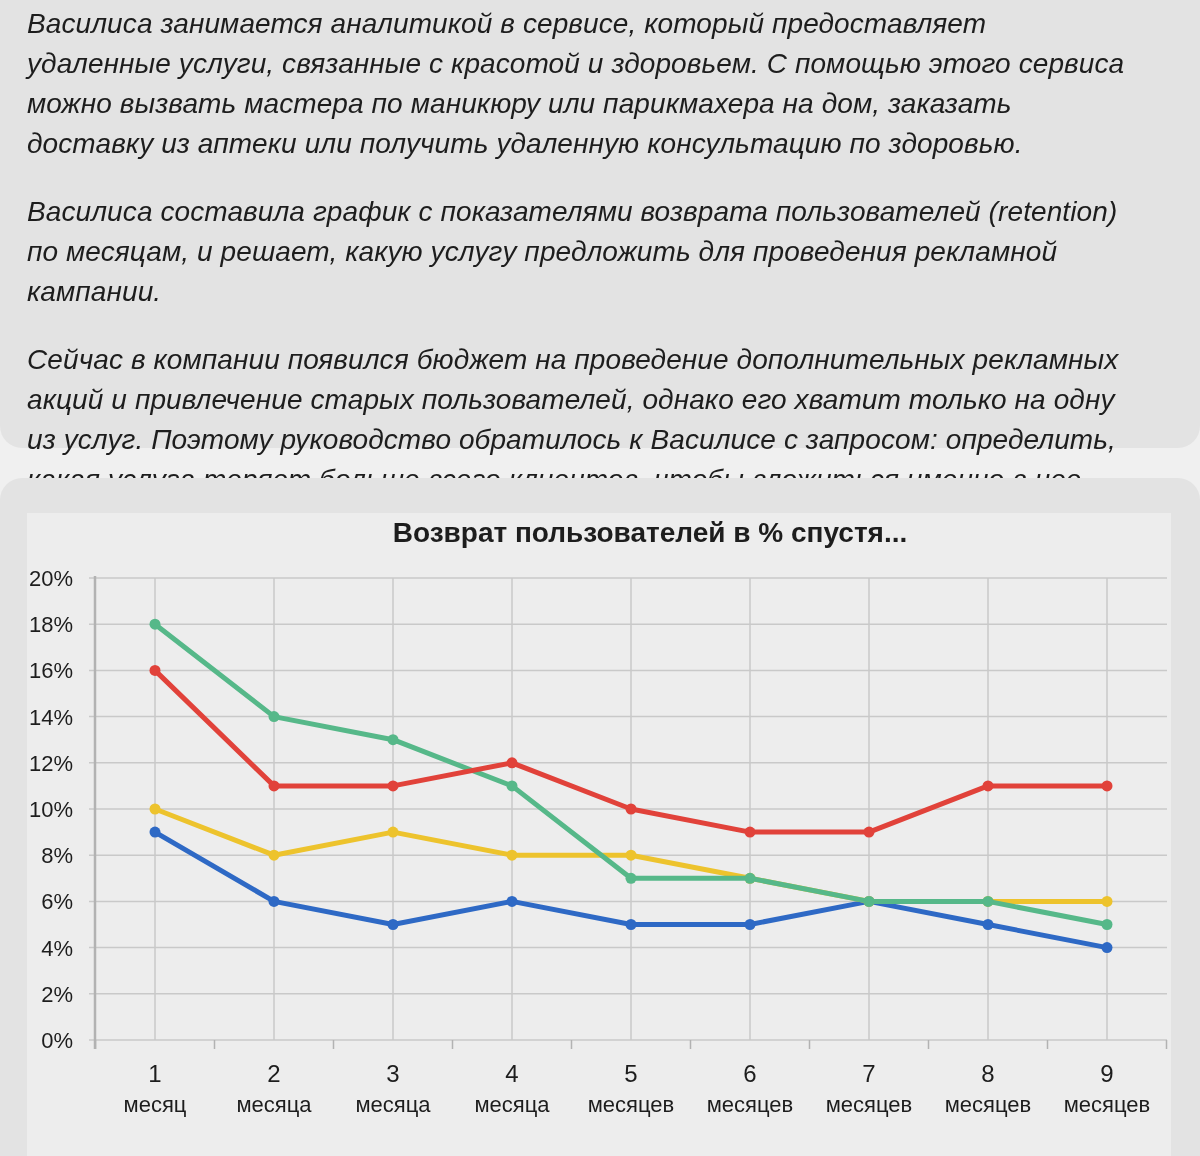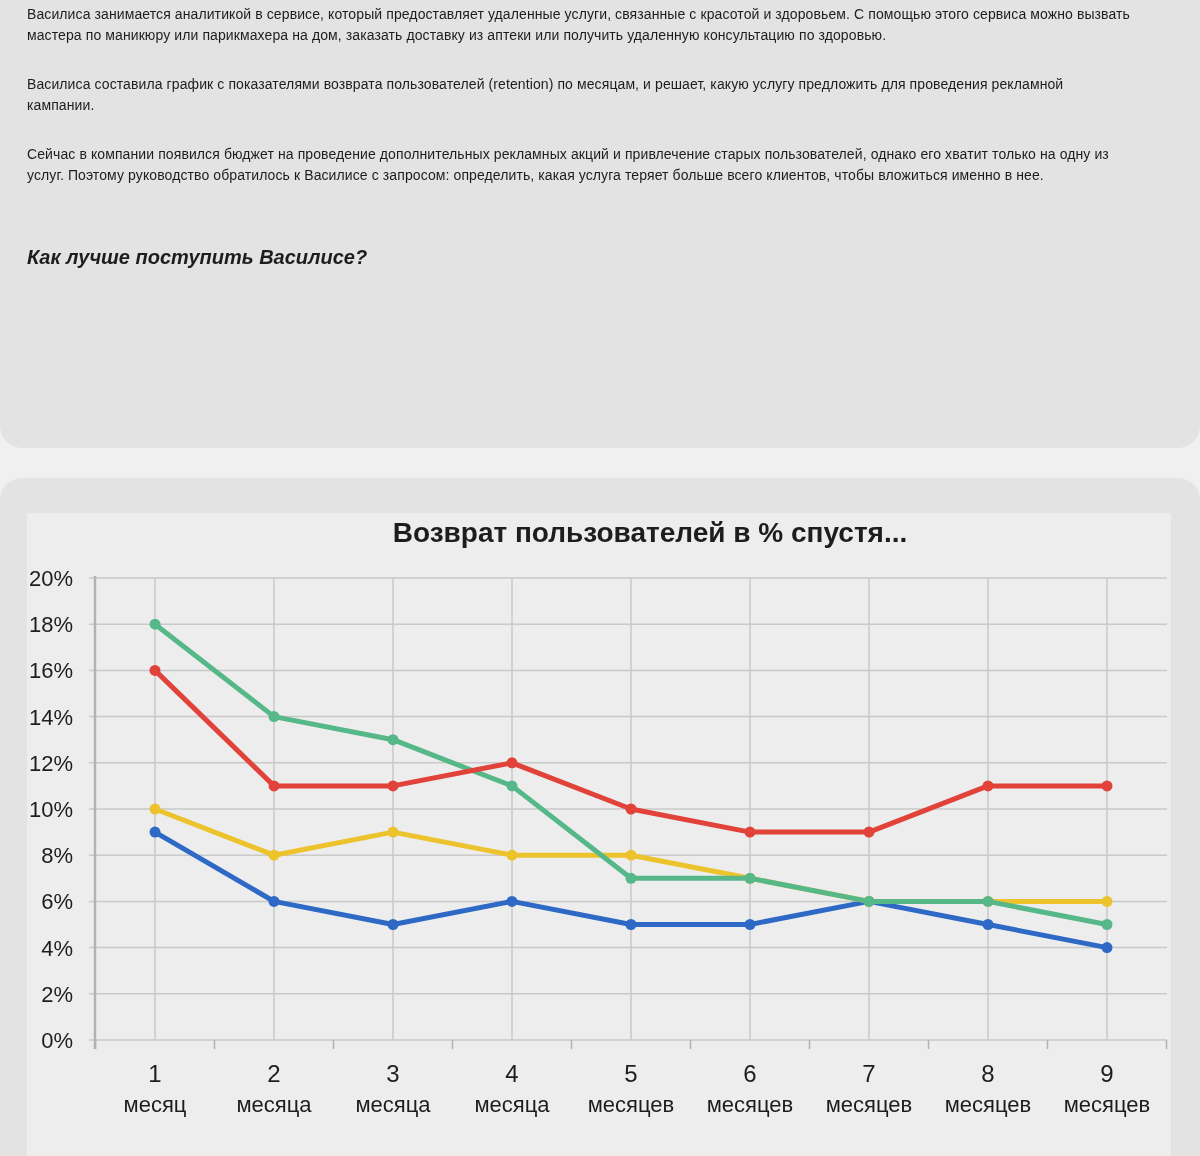--- a/index.html
+++ b/index.html
@@ -16,23 +16,24 @@
     background: var(--card, #e3e3e3);
     border-radius: 22px;
     box-sizing: border-box;
   }
   .card-text {
     top: -24px; height: 472px;
     padding: 28px 40px 0 27px;
   }
   .para {
     margin: 0 0 28px 0;
-    font-size: 14px; line-height: 21px;
+    font-size: 28px; line-height: 40px;
     max-width: 1105px;
     letter-spacing: 0.1px;
+    font-style: italic;
   }
   .question {
     margin: 56px 0 0 0;
     font-size: 20px; line-height: 30px;
     font-weight: bold; font-style: italic;
   }
   .card-chart {
     top: 478px; height: 702px;
   }
   .chart-panel {

